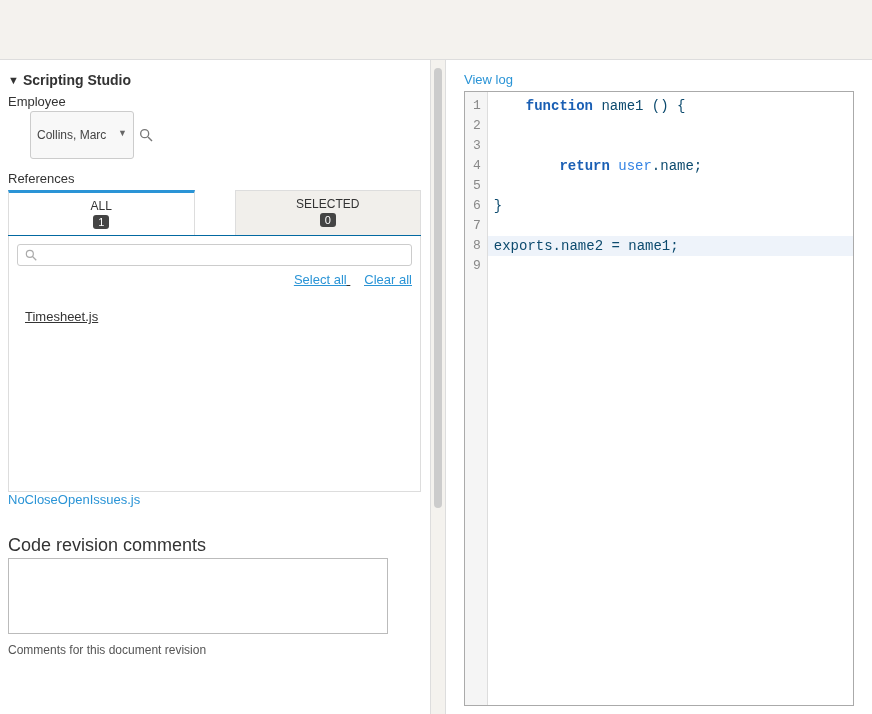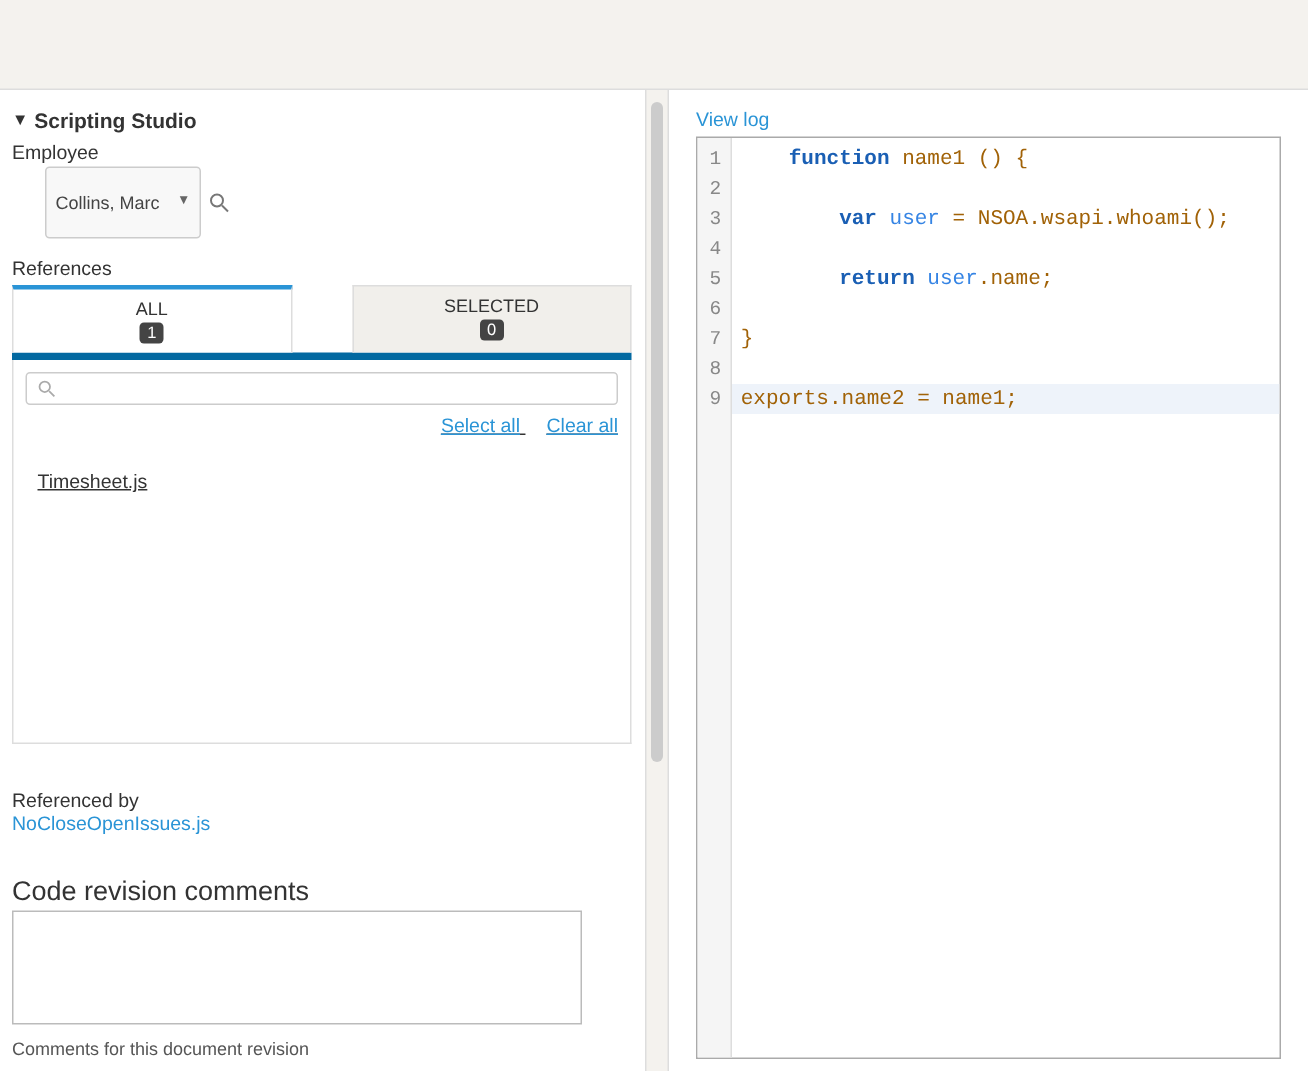--- a/index.html
+++ b/index.html
@@ -26,21 +26,21 @@
 
 
 .section-title { font-weight: bold; font-size: 14px; color: #333; margin-bottom: 6px; display: flex; align-items: center; gap: 4px; }
 .section-title .arrow { font-size: 11px; }
 .field-label { font-size: 13px; color: #333; margin-bottom: 2px; margin-top: 4px; }
 .employee-row { display: flex; align-items: center; gap: 4px; margin-bottom: 12px; }
 .select { border: 1px solid #ccc; border-radius: 3px; padding: 16px 6px; font-size: 12px; width: 104px; color: #444; background: #f8f8f8; cursor: pointer; margin-left: 22px; }
 .icon-search { width: 16px; height: 16px; }
 .icon-search svg { width: 16px; height: 16px; stroke: #777; fill: none; stroke-width: 2; }
 
-.ref-tabs { display: flex; border-bottom: 5px solid #0369a1; margin-top: 4px; gap: 40px; }
+.ref-tabs { display: flex; border-bottom: 1px solid #0369a1; margin-top: 4px; gap: 40px; }
 .ref-tab { flex: 1; text-align: center; padding: 6px 4px; background: #f1efeb; border: 1px solid #ddd; border-bottom: none; cursor: pointer; font-size: 12px; }
 .ref-tab.active { background: #fff; border-top: 3px solid #2a94d6; }
 .ref-tab .count { display: inline-block; background: #444; color: #fff; font-size: 11px; border-radius: 3px; padding: 1px 5px; margin-top: 2px; }
 
 .ref-body { border: 1px solid #ddd; border-top: none; padding: 8px; min-height: 256px; text-decoration: underline; }
 .ref-search { display: flex; align-items: center; border: 1px solid #ccc; border-radius: 3px; padding: 3px 6px; margin-bottom: 6px; }
 .ref-search svg { width: 14px; height: 14px; stroke: #aaa; fill: none; stroke-width: 2; margin-right: 4px; }
 .ref-search input { border: none; outline: none; flex: 1; font-size: 12px; }
 .ref-links { text-align: right; font-size: 13px; margin-bottom: 18px; }
 .ref-links a { color: #2a94d6; text-decoration: underline; margin-left: 14px; cursor: pointer; }
@@ -56,21 +56,21 @@
 
 .view-log { color: #2a94d6; font-size: 13px; cursor: pointer; margin-bottom: 4px; }
 .code-editor { flex: 1; border: 1px solid #aaa; display: flex; font-family: "Consolas", "Courier New", monospace; font-size: 14px; background: #fff; overflow: hidden; }
 .gutter { background: #f5f5f5; color: #888; text-align: right; padding: 4px 6px 4px 8px; font-size: 13px; border-right: 1px solid #ddd; user-select: none; }
 .gutter div { height: 20px; line-height: 20px; }
 .code-lines { flex: 1; padding: 4px 0; }
 .code-line { height: 20px; line-height: 20px; padding: 0 6px; white-space: pre; }
 .code-line.hl { background: #eef3fa; }
 .kw { color: #1a5fb4; font-weight: bold; margin-left: 32px; }
 .var { color: #3584e4; }
-.plain { color: #a16207; }
+.plain { color: #0c4a6e; }
 </style>
 </head>
 <body>
 
 <div class="header">
 </div>
 
 <div class="main">
   <div class="left-panel">
     <div class="section-title">
@@ -110,21 +110,20 @@
           </svg>
         <input type="text" style="">
       </div>
       <div class="ref-links">
         <a>Select all</a>
         <a>Clear all</a>
       </div>
       <div class="ref-item">Timesheet.js</div>
     </div>
 
-    <div class="refby-label">Referenced by</div>
     <a class="refby-link">NoCloseOpenIssues.js</a>
 
     <div class="comments-label">Code revision comments</div>
     <textarea class="comments-box" style=""></textarea>
     <div class="comments-hint">Comments for this document revision</div>
   </div>
 
   <div class="divider"></div>
 
   <div class="right-panel">
@@ -137,21 +136,20 @@
         <div>4</div>
         <div>5</div>
         <div>6</div>
         <div>7</div>
         <div>8</div>
         <div>9</div>
       </div>
       <div class="code-lines">
         <div class="code-line"><span class="kw">function</span><span class="plain"> name1 () {</span></div>
         <div class="code-line"></div>
-        <div class="code-line">    <span class="kw">var</span><span class="var"> user</span><span class="plain"> = NSOA.wsapi.whoami();</span></div>
         <div class="code-line"></div>
         <div class="code-line">    <span class="kw">return</span><span class="var"> user</span><span class="plain">.name;</span></div>
         <div class="code-line"></div>
         <div class="code-line"><span class="plain">}</span></div>
         <div class="code-line"></div>
         <div class="code-line hl"><span class="plain">exports.name2 = name1;</span></div>
       </div>
     </div>
   </div>
 </div>

